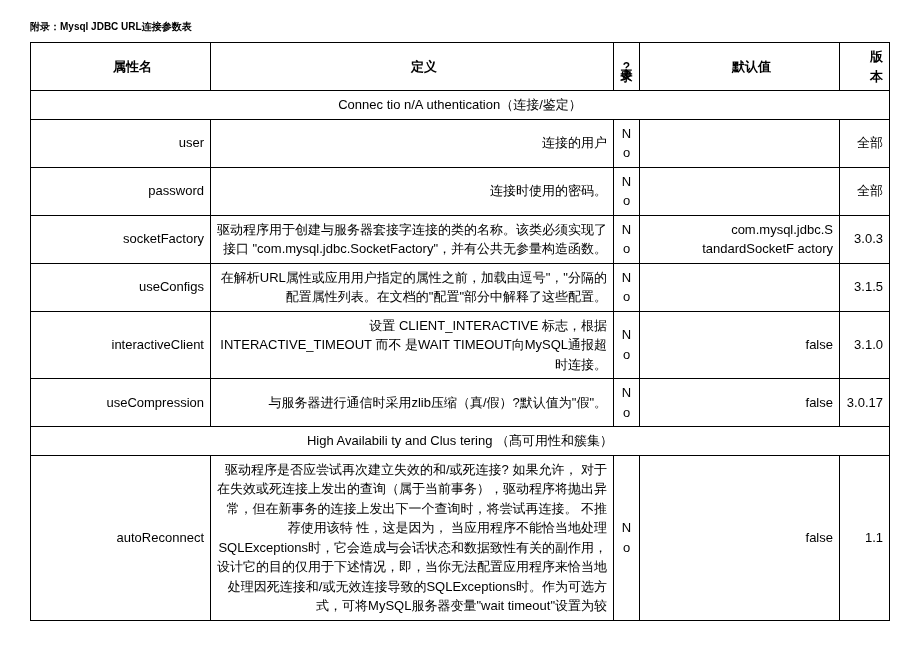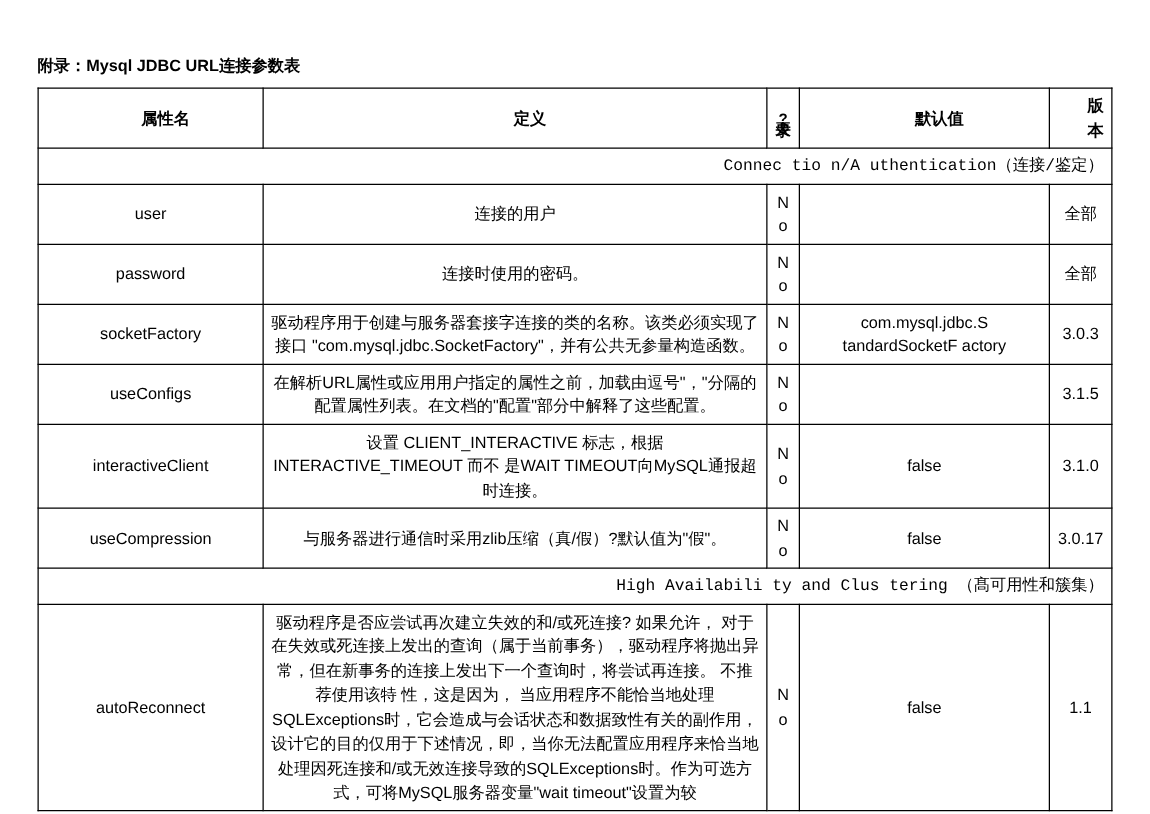--- a/index.html
+++ b/index.html
@@ -6,33 +6,32 @@
       font-family: "SimSun", "Microsoft YaHei", sans-serif;
       font-size: 13px;
       padding: 20px 30px;
       margin: 0;
       background: #fff;
       color: #000;
     }
     .title {
       font-weight: bold;
       margin-bottom: 8px;
-      font-size: 13px;
-      margin-top: 24px;
+      font-size: 10px;
     }
     table {
       border-collapse: collapse;
       width: 100%;
       table-layout: fixed;
     }
     th, td {
       border: 1px solid #000;
       padding: 4px 6px;
       vertical-align: middle;
-      text-align: center;
+      text-align: right;
       word-wrap: break-word;
       line-height: 1.5;
     }
     th {
       text-align: center;
       font-weight: bold;
       background: #fff;
       padding-left: 30px;
     }
     th.req {
@@ -41,22 +40,21 @@
       padding: 2px;
       font-size: 12px;
     }
     .col-prop { width: 180px; }
     .col-def { width: auto; }
     .col-req { width: 26px; }
     .col-default { width: 200px; }
     .col-ver { width: 50px; }
     td.req-cell { text-align: center; }
     .section-row td {
-      text-align: right;
-      font-family: Liberation Mono, monospace;
+      text-align: center;
     }
   </style>
 </head>
 <body>
 
 <div class="title">附录：Mysql JDBC URL连接参数表</div>
 
 <table>
   <colgroup>
     <col class="col-prop">

